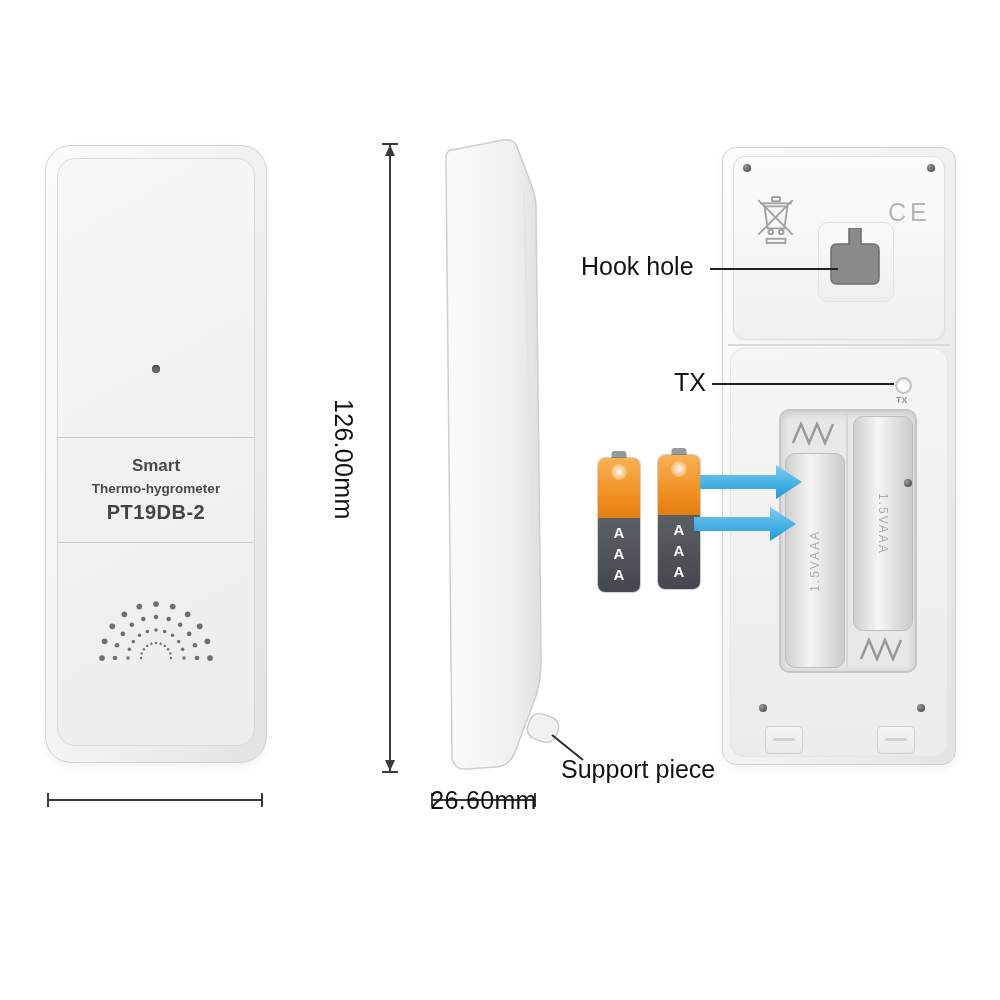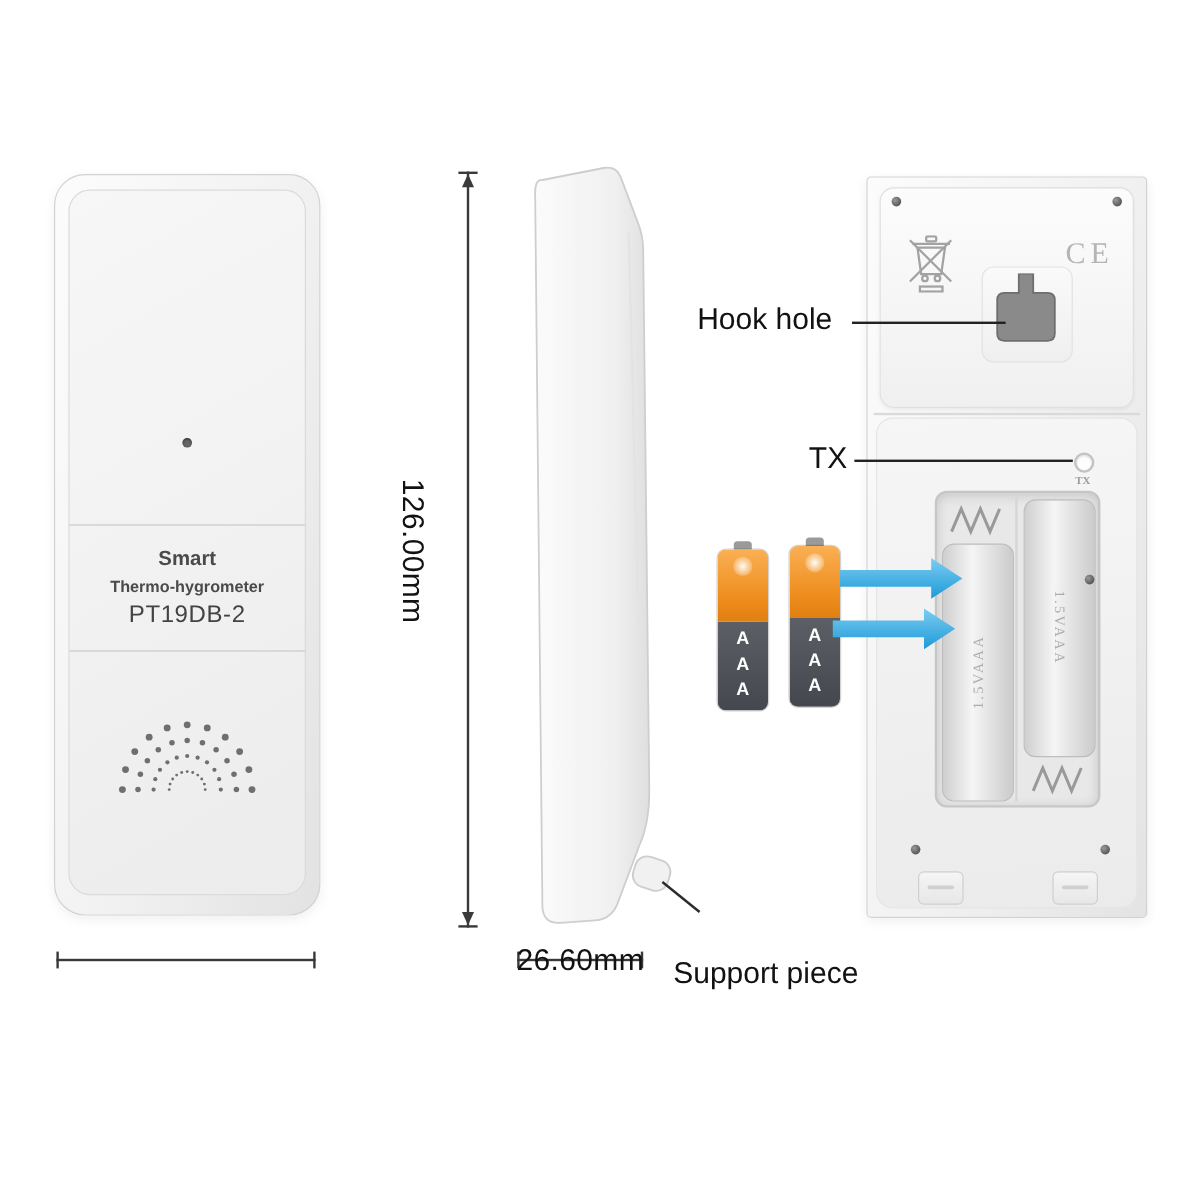--- a/index.html
+++ b/index.html
@@ -14,21 +14,21 @@
     border:1px solid #dadada;}
   .led-dot {position:absolute; left:50%; top:206px; transform:translateX(-50%);
     width:8px; height:8px; border-radius:50%; background:#666;
     box-shadow:inset 0 1px 2px rgba(0,0,0,.5);}
   .front-labels {position:absolute; left:0; right:0; top:278px; height:104px;
     border-top:1px solid #c9c9c9; border-bottom:1px solid #c9c9c9;
     display:flex; flex-direction:column; align-items:center; justify-content:center;
     gap:5px; color:#4a4a4a; text-align:center;}
   .fl1 {font-size:17px; font-weight:700;}
   .fl2 {font-size:13.5px; font-weight:700;}
-  .fl3 {font-size:20px; font-weight:400; letter-spacing:.5px; color:#434343;}
+  .fl3 {font-size:20px; font-weight:700; letter-spacing:.5px; color:#434343;}
   .speaker {position:absolute; left:50%; transform:translateX(-50%); top:431px; width:172px; height:78px;}
 
   
   .hdim {position:absolute; height:2px; background:#3a3a3a; top:799px;}
   .hdim-front {left:47px; width:216px;}
   .hdim-side {left:431px; width:105px;}
   .htick {position:absolute; top:-6px; width:2px; height:14px; background:#3a3a3a;}
   .htick.l {left:0;} .htick.r {right:0;}
   .vdim {position:absolute; left:389px; top:143px; width:2px; height:630px; background:#3a3a3a;}
   .vtick {position:absolute; left:-7px; width:16px; height:2px; background:#3a3a3a;}
@@ -42,29 +42,29 @@
   .depth-label {left:406px; top:786px; width:155px; text-align:center;}
   .height-label {left:329px; top:399px; writing-mode:vertical-rl;}
 
   
   .side-svg {position:absolute; left:425px; top:132px; width:185px; height:655px;}
 
   
   .callout {position:absolute; font-size:25px; color:#121212; font-weight:500;}
   .hook-label {left:581px; top:252px;text-align:right;}
   .tx-label {left:674px; top:368px;}
-  .support-label {left:561px; top:797px;}
+  .support-label {left:561px; top:755px;}
   .leader {position:absolute; height:2px; background:#222; z-index:6;}
   .hook-leader {left:710px; top:268px; width:128px;}
   .tx-leader {left:712px; top:383px; width:182px;}
 
   
   .back-device {position:absolute; left:722px; top:147px; width:232px; height:616px;
-    border-radius:4px; background:linear-gradient(105deg,#fcfcfc,#f1f1f1 55%,#e3e3e3);
-    border:1px solid #d2d2d2; box-shadow:0 3px 10px rgba(0,0,0,.06);font-family:Liberation Serif, serif;}
+    border-radius:14px; background:linear-gradient(105deg,#fcfcfc,#f1f1f1 55%,#e3e3e3);
+    border:1px solid #d2d2d2; box-shadow:0 3px 10px rgba(0,0,0,.06);}
   .back-top-plate {position:absolute; left:10px; top:8px; width:210px; height:182px;
     border-radius:12px; background:linear-gradient(180deg,#fcfcfc,#f0f0f0);
     border:1px solid #e0e0e0; box-shadow:0 1px 3px rgba(0,0,0,.05);}
   .weee {position:absolute; left:34px; top:48px; width:38px; height:48px;}
   .ce {position:absolute; left:165px; top:50px; font-size:25px; color:#b5b5b5;
     letter-spacing:4px; font-weight:400;}
   .hook-plate {position:absolute; left:95px; top:74px; width:74px; height:78px;
     border-radius:10px; background:linear-gradient(180deg,#fafafa,#efefef);
     border:1px solid #e2e2e2;}
   .keyhole {position:absolute; left:102px; top:80px; width:60px; height:58px;}

